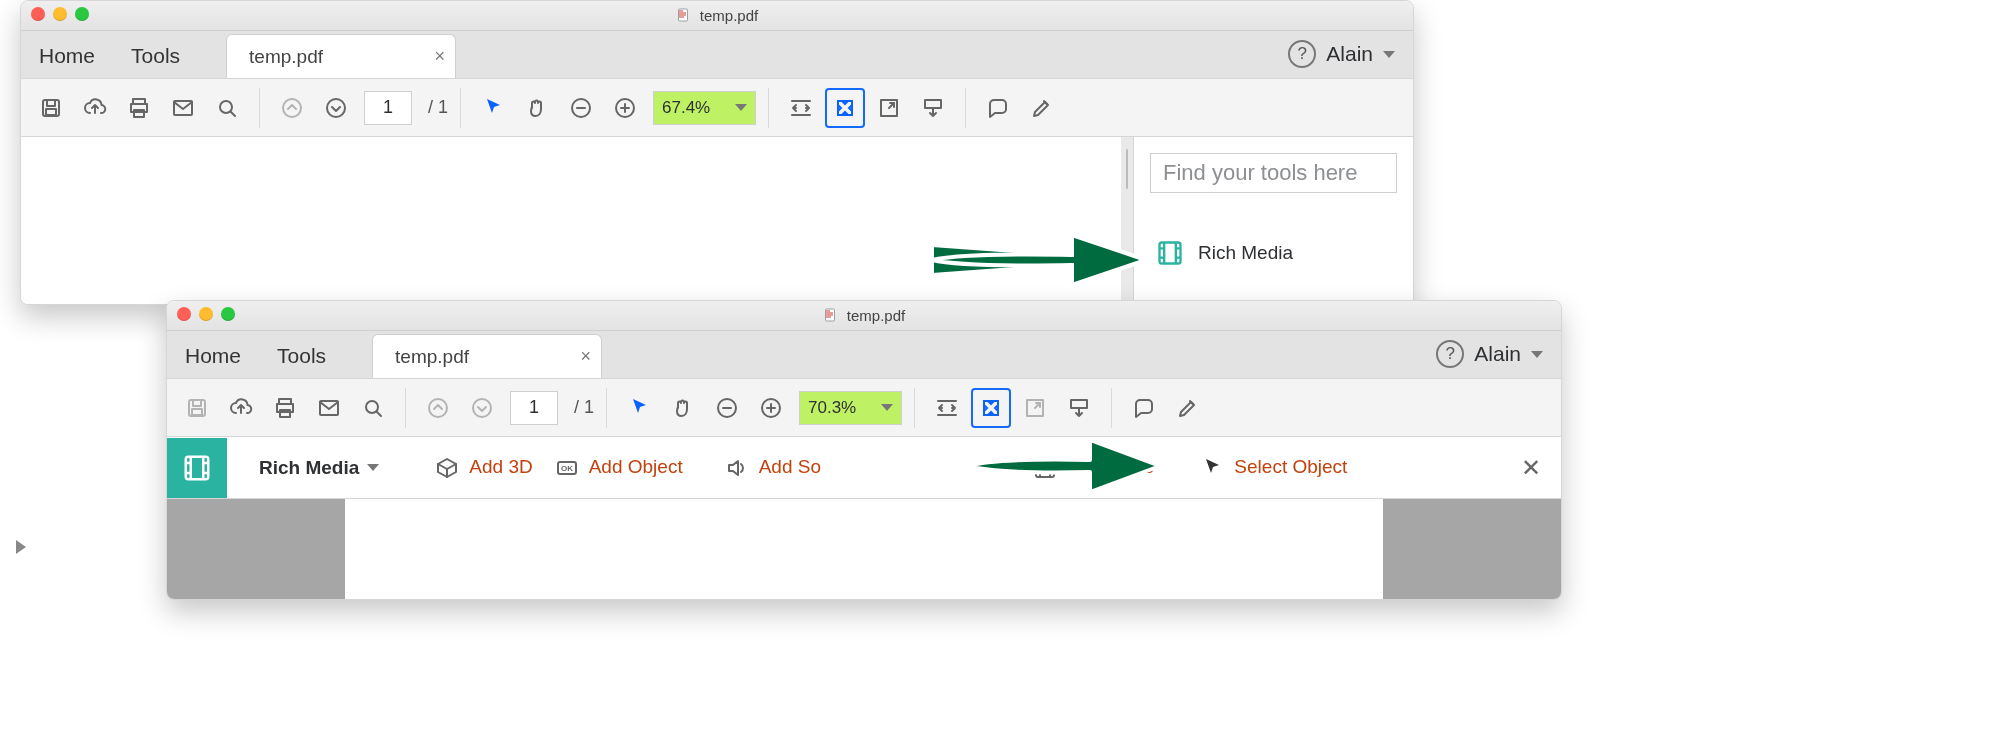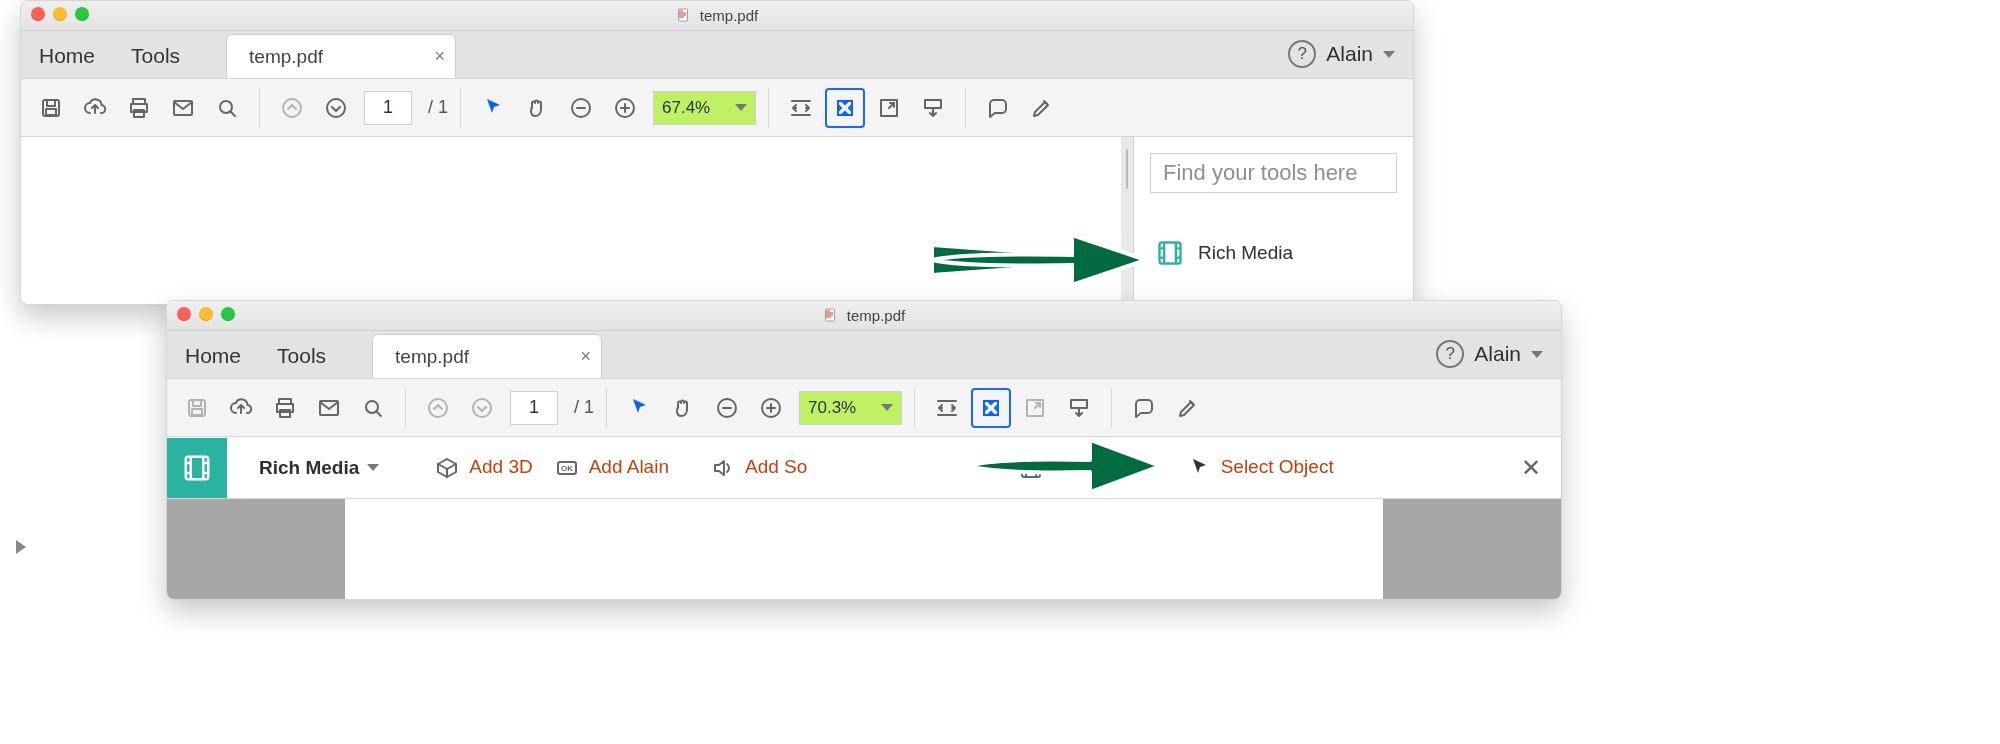--- a/index.html
+++ b/index.html
@@ -590,21 +590,21 @@
       <span>Add 3D</span>
     </div>
 
     <div class="rm-item" style="">
       <span class="icon stroke">
           <svg viewBox="0 0 24 24">
             <rect x="3" y="6" width="18" height="12" rx="2"></rect>
             <text x="12" y="15" font-size="8" text-anchor="middle" fill="#666" stroke="none" font-family="Arial" font-weight="bold">OK</text>
           </svg>
         </span>
-      <span>Add Alain</span>
+      <span>Add Object</span>
     </div>
 
     <div class="rm-item" style="margin-left:20px">
       <span class="icon stroke">
           <svg viewBox="0 0 24 24">
             <polygon points="4,9 8,9 13,5 13,19 8,15 4,15"></polygon>
             <path d="M16 8a5 5 0 0 1 0 8"></path>
           </svg>
         </span>
       <span>Add So</span>

